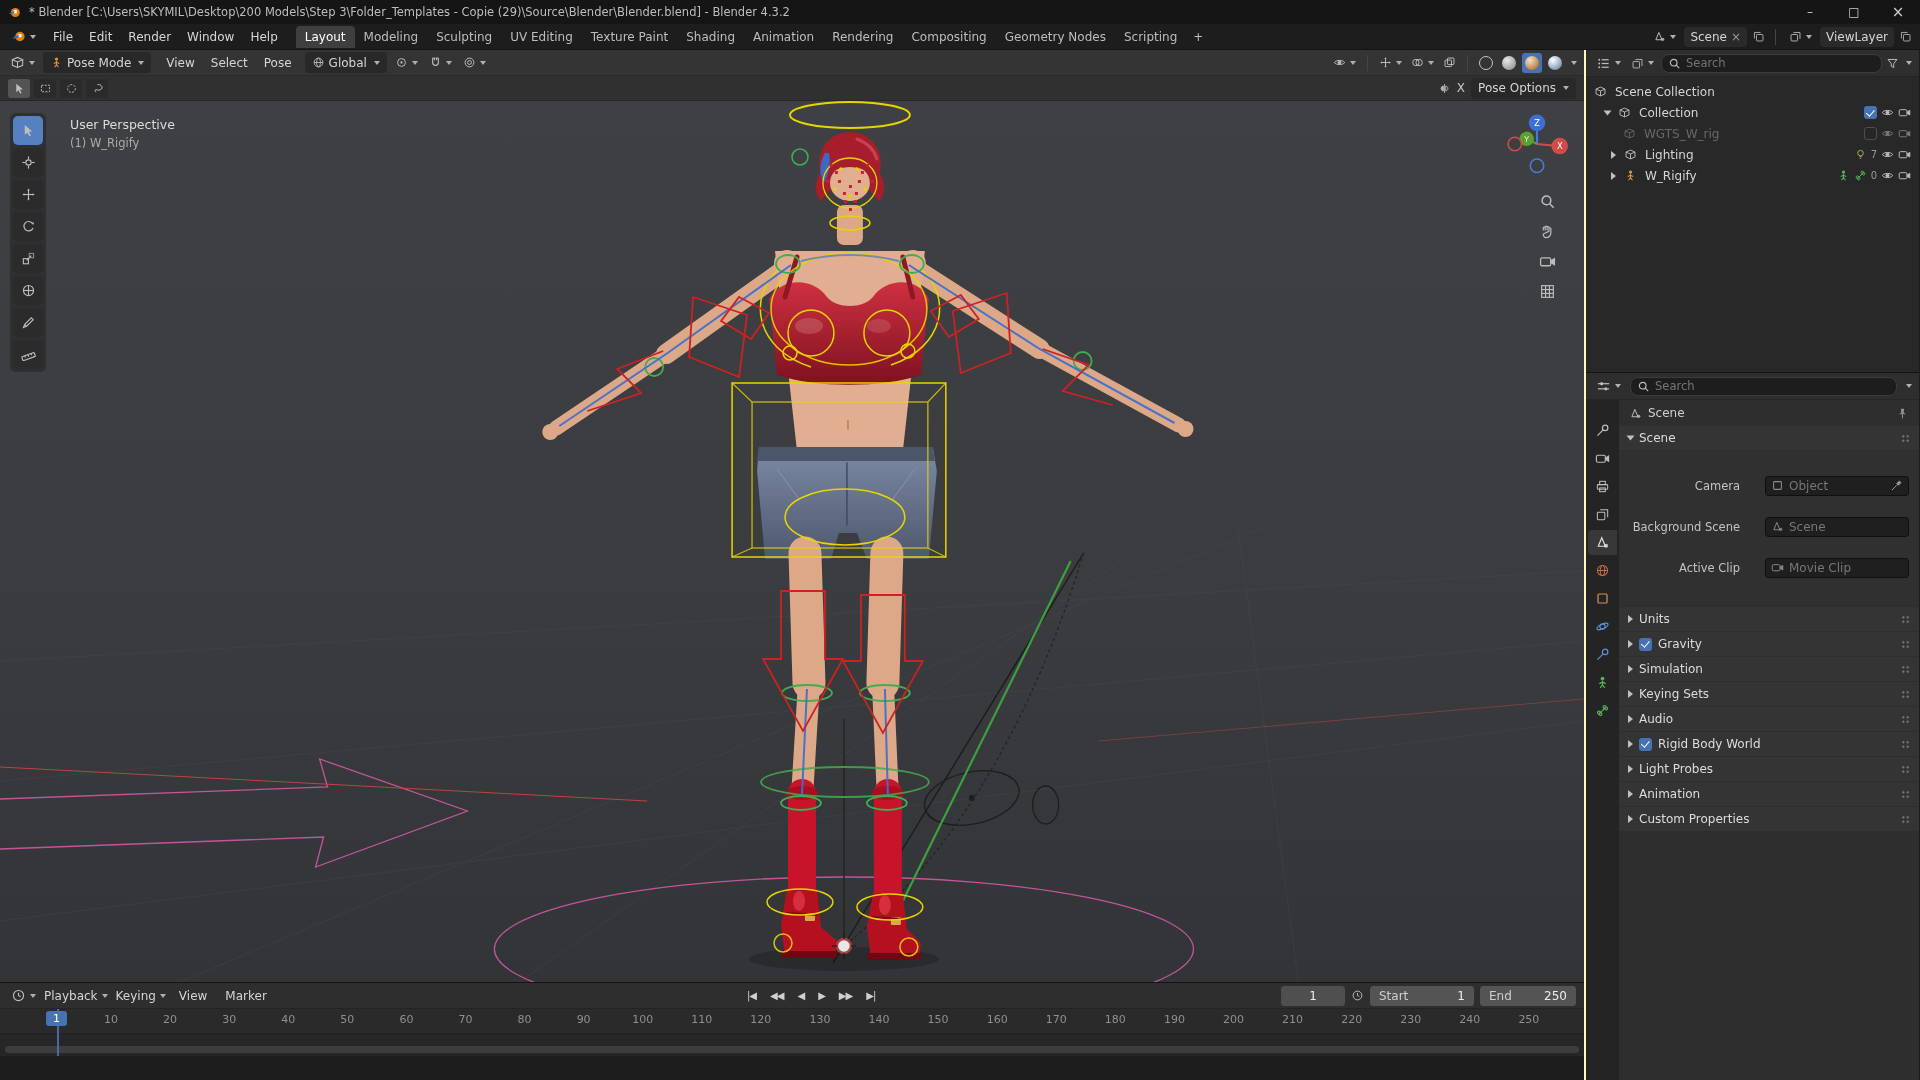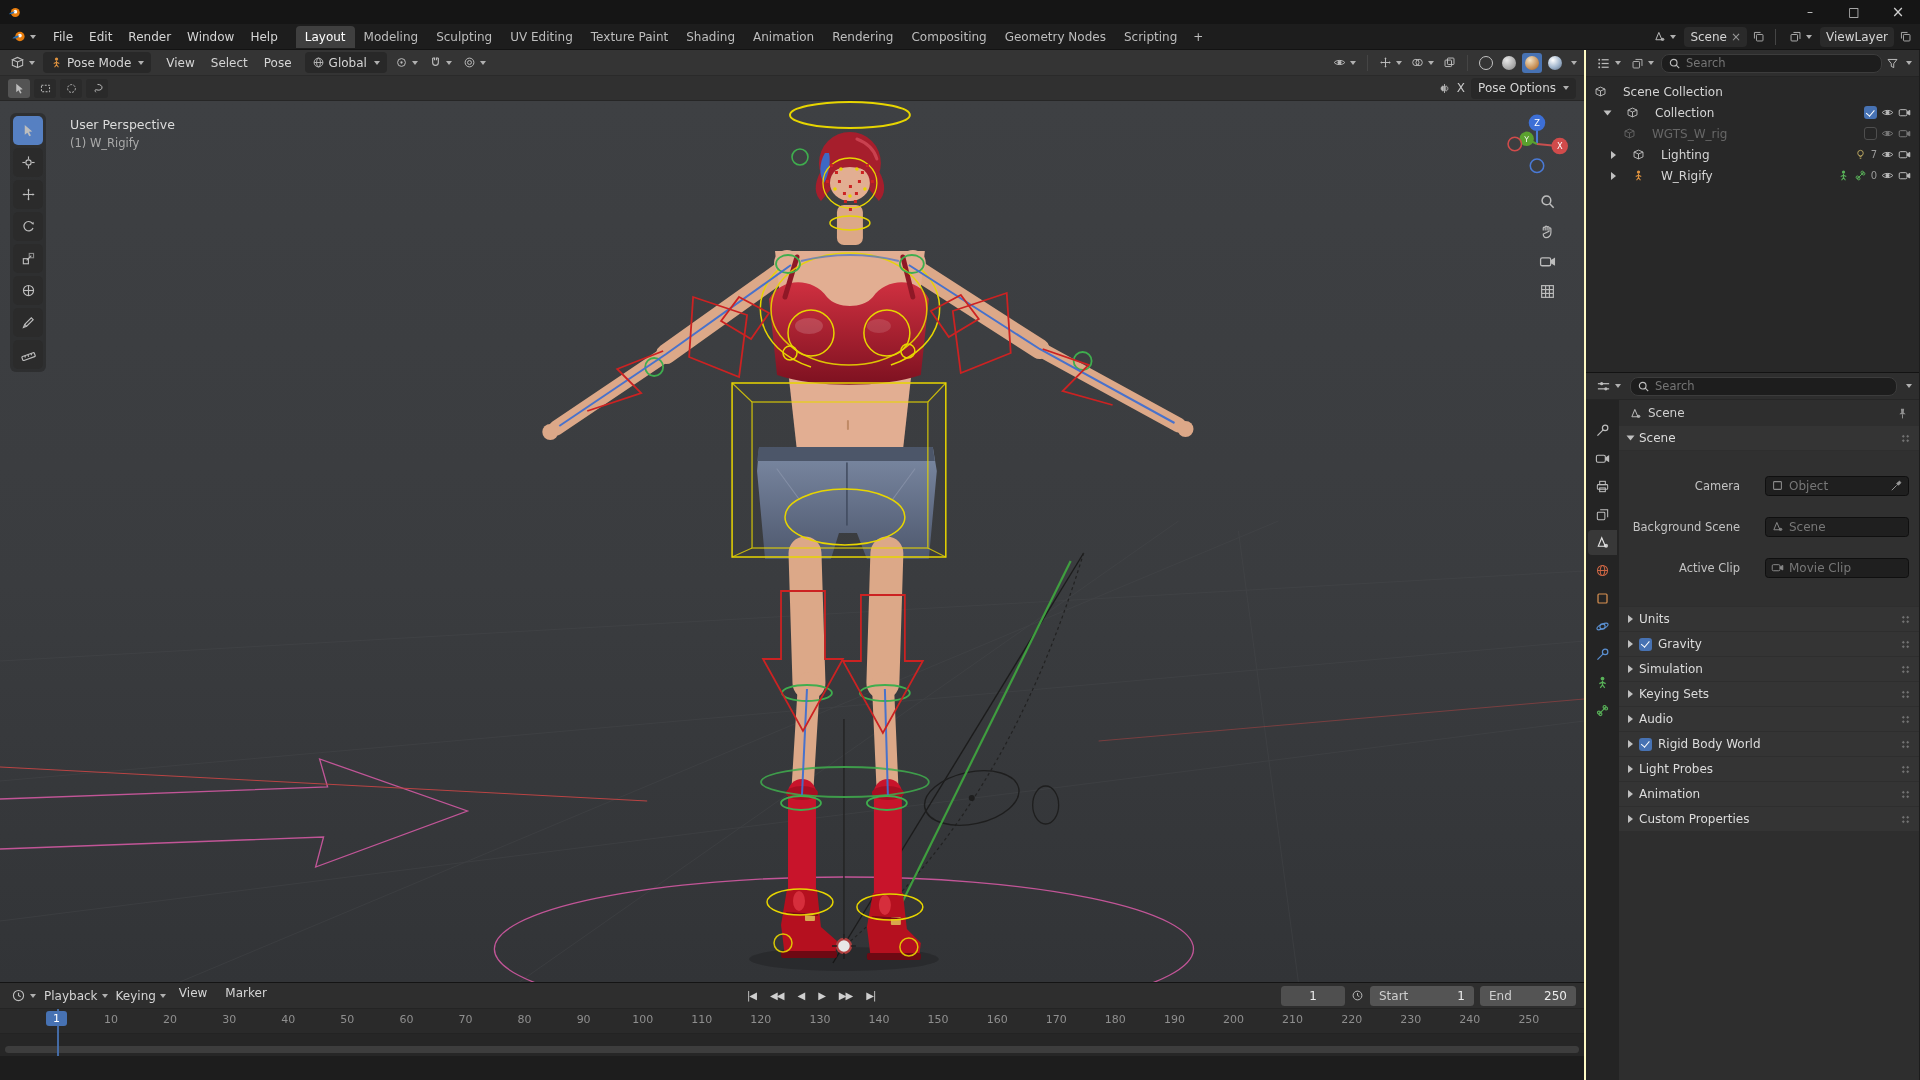--- a/index.html
+++ b/index.html
@@ -72,21 +72,21 @@
   .nav-gizmo { position:absolute;right:16px;top:12px;width:62px;height:62px;}
   .side-icons { position:absolute;right:28px;top:92px;display:flex;flex-direction:column;gap:13px;align-items:center;color:#c6c6c6;}
   .side-icons .ic { width:17px;height:17px;}
 
   
   .outliner { height:323px;display:flex;flex-direction:column;background:#282828;border-bottom:1px solid #131313;flex:none;}
   .outliner-header { height:27px;background:#2e2e2e;display:flex;align-items:center;padding:0 7px;gap:4px;border-bottom:1px solid #242424;flex:none;}
   .search { flex:1;display:flex;align-items:center;gap:5px;background:#1d1d1d;border:1px solid #3c3c3c;border-radius:8px;height:19px;padding:0 6px;min-width:0;}
   .search input { background:transparent;border:none;outline:none;color:#9a9a9a;font-size:11.5px;width:100%;font-family:inherit;}
   .tree { padding:4px 3px;}
-  .tree-row { display:flex;align-items:center;height:21px;padding:0 5px;gap:16px;border-radius:3px;}
+  .tree-row { display:flex;align-items:center;height:21px;padding:0 5px;gap:8px;border-radius:3px;}
   .tree-row .sp { flex:1;}
   .row-icons { display:flex;gap:4px;align-items:center;color:#a8a8a8;}
   .badge { font-size:10px;color:#9a9a9a;}
   .dim { opacity:.55;}
 
   
   .properties { flex:1;display:flex;flex-direction:column;background:#2e2e2e;min-height:0;}
   .prop-header { height:27px;background:#2e2e2e;display:flex;align-items:center;padding:0 7px;gap:6px;border-bottom:1px solid #262626;flex:none;}
   .prop-body { flex:1;display:flex;min-height:0;}
   .prop-tabs { width:33px;background:#242424;padding-top:18px;display:flex;flex-direction:column;align-items:center;gap:3px;flex:none;}
@@ -98,21 +98,21 @@
   .panel-h { height:24px;display:flex;align-items:center;gap:6px;padding:0 9px;background:#343434;margin:0 0 1px 0;color:#dcdcdc;}
   .panel-h .sp { flex:1;}
   .panel-body { padding:5px 10px 9px 4px;background:#303030;margin-bottom:1px;}
   .field-row { display:flex;align-items:center;height:23px;margin:18px 0;gap:16px;}
   .field-label { width:126px;text-align:right;padding-right:9px;color:#c3c3c3;flex:none;font-size:11.5px;}
   .field { flex:1;background:#1f1f1f;border:1px solid #0f0f0f;border-radius:3.5px;height:20px;display:flex;align-items:center;gap:5px;padding:0 5px;color:#777;}
   .field .sp { flex:1;}
 
   
   .timeline { height:74px;display:flex;flex-direction:column;background:#2b2b2b;border-top:1px solid #141414;flex:none;}
-  .tl-header { position:relative;height:26px;background:#2e2e2e;display:flex;padding:0 8px;gap:2px;border-bottom:1px solid #242424;flex:none;}
+  .tl-header { position:relative;height:26px;background:#2e2e2e;display:flex;align-items:center;padding:0 8px;gap:2px;border-bottom:1px solid #242424;flex:none;}
   .transport { position:absolute;left:742px;top:0;height:100%;display:flex;align-items:center;gap:4px;color:#cfcfcf;}
   .tp-btn { padding:2px 5px;border-radius:3px;font-size:10px;letter-spacing:-1px;}
   .tl-right { margin-left:auto;display:flex;align-items:center;gap:6px;}
   .numfield { background:#4f4f4f;border-radius:3.5px;height:20px;display:flex;align-items:center;padding:0 9px;color:#ececec;}
   .numfield.range { width:104px;justify-content:space-between;background:#545454;}
   .numfield.range .lab { color:#cfcfcf;}
   .tl-lower { position:relative;flex:1;}
   .tl-ruler { height:25px;background:#2a2a2a;position:relative;border-bottom:1px solid #232323;}
   .ticks { position:absolute;left:96px;right:40px;top:4px;display:flex;justify-content:space-between;}
   .tick { width:30px;text-align:center;color:#8f8f8f;font-size:11px;}
@@ -388,20 +388,21 @@
 </svg>
 
 <div class="app">
 
   <div class="titlebar" actable="false">
     <svg class="ic sm" viewBox="0 0 16 16">
         <circle cx="9" cy="8" r="5.5" fill="#e87d0d"></circle>
         <circle cx="9" cy="7" r="2.3" fill="#fff"></circle>
         <path d="M1 10 C3 7.5 6 6.5 8.5 6.8 L6 9.5 Z" fill="#2a6fb0"></path>
       </svg>
+    <span class="ttext">* Blender [C:\Users\SKYMIL\Desktop\200 Models\Step 3\Folder_Templates - Copie (29)\Source\Blender\Blender.blend] - Blender 4.3.2</span>
     <div class="win-btns">
       <div class="win-btn">–</div>
       <div class="win-btn">□</div>
       <div class="win-btn close">×</div>
     </div>
   </div>
 
   <div class="topbar">
     <div class="icbtn">
       <svg class="ic" viewBox="0 0 16 16">

